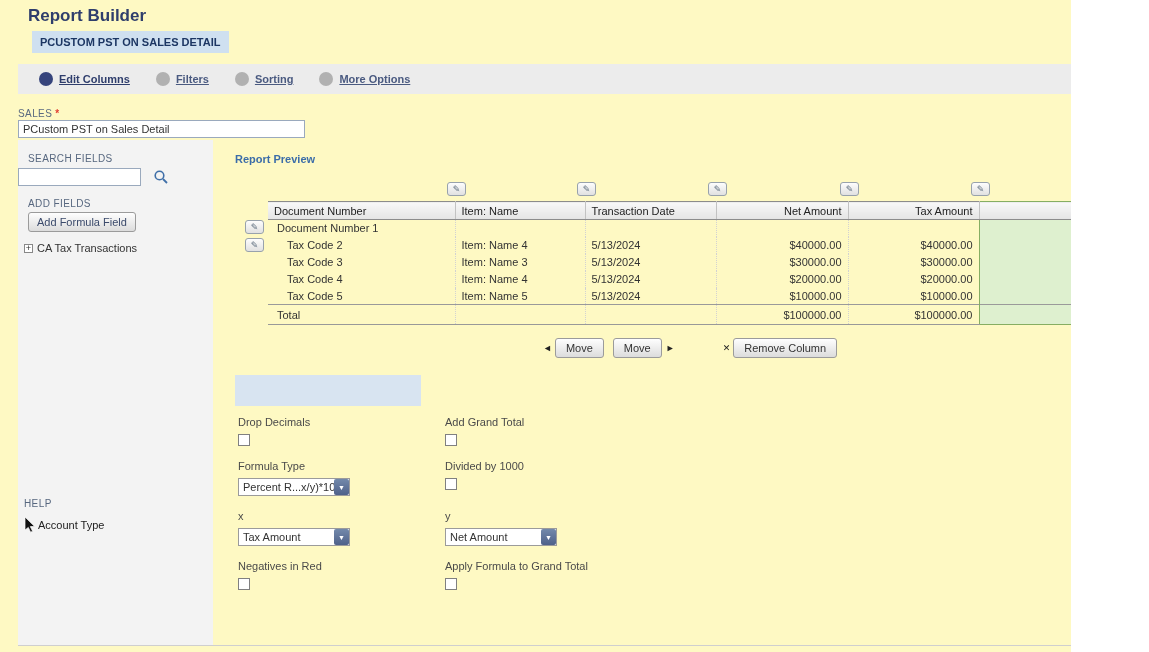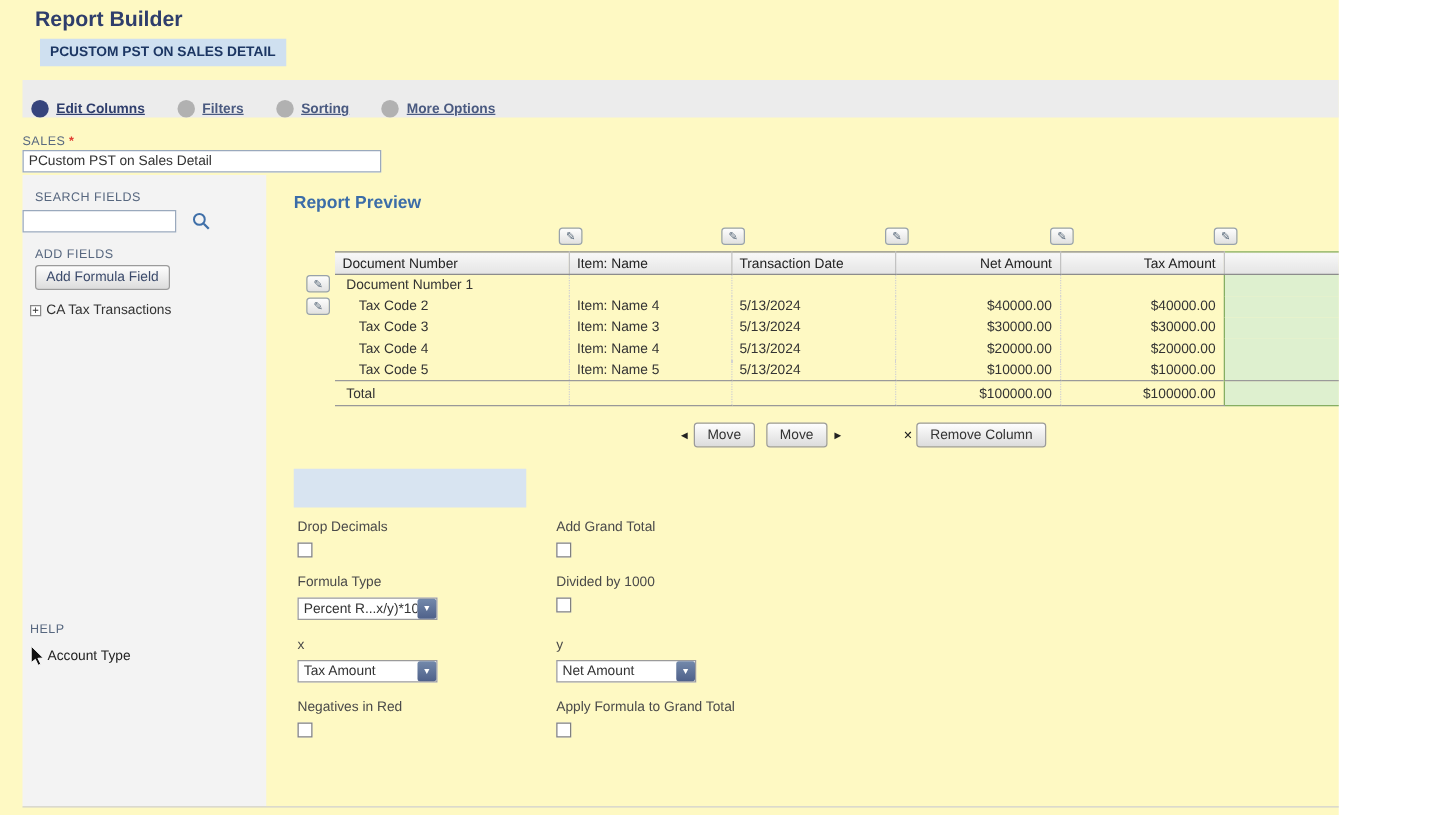--- a/index.html
+++ b/index.html
@@ -7,21 +7,21 @@
   .page { position:relative; width:1071px; height:652px; background:#fef9c3;
           font-family:"Liberation Sans", sans-serif; overflow:hidden; }
 
   
   .page-title { position:absolute; left:28px; top:6px; font-size:17px; font-weight:bold; color:#2f3e6c; }
   .subtitle   { position:absolute; left:32px; top:31px; background:#cfe0f0; color:#1c3663;
                 font-size:11px; font-weight:bold; padding:5px 8px; }
 
   
   .tabbar { position:absolute; left:18px; top:64px; width:1113px; height:30px; background:#ececec;
-            display:flex; align-items:flex-end; padding-left:7px; }
+            display:flex; align-items:center; padding-left:21px; }
   .tab { display:flex; align-items:center; margin-right:26px; cursor:pointer; }
   .tab-dot { width:14px; height:14px; border-radius:50%; background:#b1b1b1; margin-right:6px; flex:none; }
   .tab.active .tab-dot { background:#36447c; }
   .tab-label { font-size:11px; font-weight:bold; color:#4a5a80; text-decoration:underline; }
   .tab.active .tab-label { color:#2f3e6c; }
 
   
   .name-label { position:absolute; left:18px; top:108px; font-size:10px; color:#5a6a80; letter-spacing:.4px; }
   .req { color:#e03c31; margin-left:3px; font-size:10px; font-weight:bold; }
   .text-input { border:1px solid #9aa9bd; background:#fff; font-family:inherit; font-size:11px;
@@ -48,21 +48,21 @@
   .help-text { margin-top:7px; background:#dfeaf5; padding:6px 8px 8px; font-size:11px; color:#1a1a1a;
                line-height:1.28; position:relative; }
   .help-circle { position:absolute; right:0px; top:-2px; width:24px; height:24px; border-radius:50%;
                  background:#c6dbf0; }
   .help-text span, .help-text b { position:relative; }
   .drag-item { margin-top:8px; margin-left:6px; display:flex; align-items:center; font-size:11px; color:#222; cursor:grab;text-align:right; }
   .cursor-icon { margin-right:2px; }
 
   
   .main { position:absolute; left:235px; top:140px; width:900px; height:512px; }
-  .preview-title { position:absolute; left:0; top:13px; font-size:14px; font-weight:bold; color:#3c6da8; }
+  .preview-title { position:absolute; left:0; top:13px; font-size:11px; font-weight:bold; color:#3c6da8; }
   .pencil { position:absolute; width:19px; height:14px; border:1px solid #98a2ac; border-radius:3px;
             background:linear-gradient(#fdfdfd,#e1e1e1); color:#5a6b7c; font-size:9px; line-height:12px;
             text-align:center; cursor:pointer; }
   .pc1{left:212px;top:42px;} .pc2{left:342px;top:42px;} .pc3{left:473px;top:42px;}
   .pc4{left:605px;top:42px;} .pc5{left:736px;top:42px;}
   .rp1{left:10px;top:80px;} .rp2{left:10px;top:98px;}
 
   .ptable { position:absolute; left:33px; top:61px; width:842px; border-collapse:collapse; table-layout:fixed; }
   .ptable th { background:linear-gradient(#f8f8f8,#e4e4e4); border-top:1px solid #8c8c8c;
                border-bottom:1px solid #8c8c8c; border-right:1px solid #c2c2c2;

